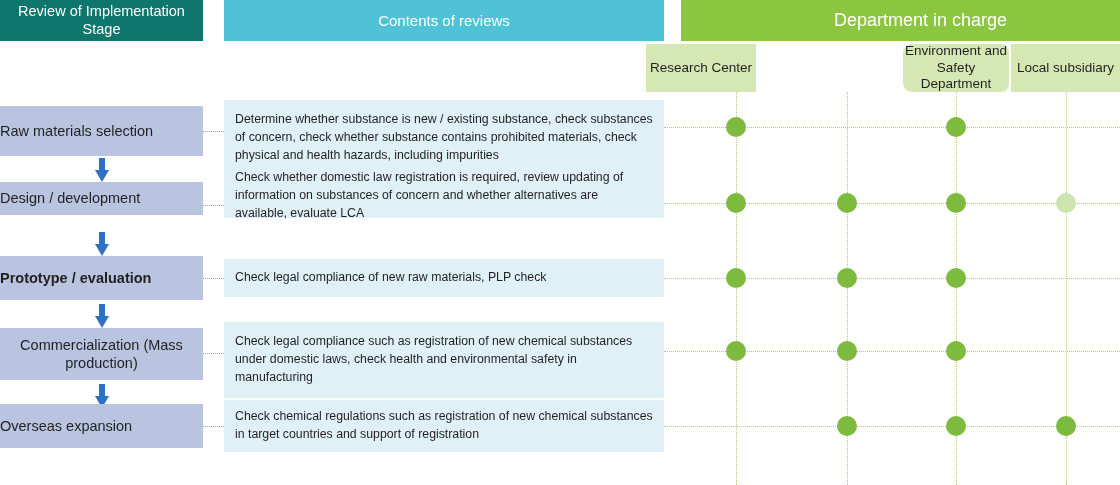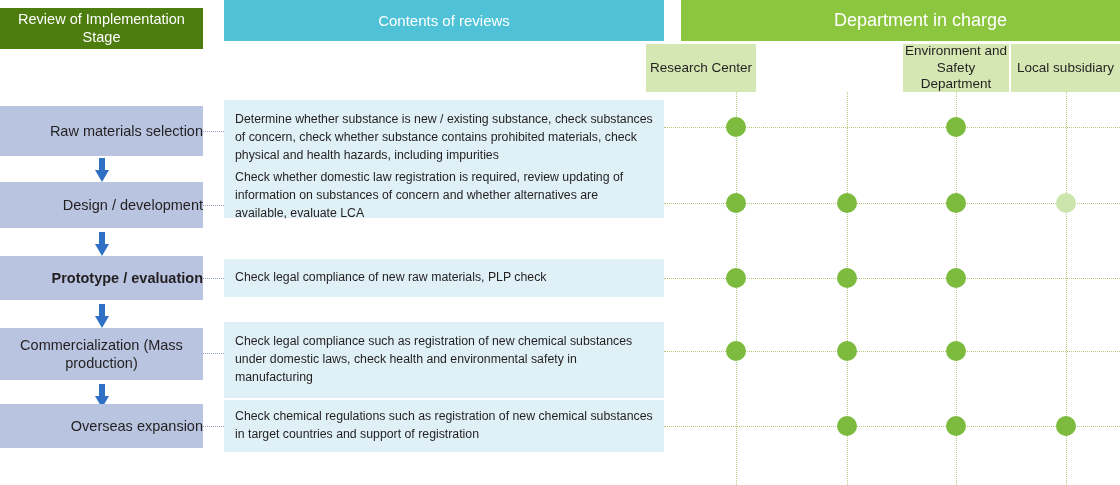--- a/index.html
+++ b/index.html
@@ -14,55 +14,55 @@
   .canvas{position:relative;width:1120px;height:485px;}
 
   
   .hdr{
     position:absolute;
     display:flex;align-items:center;justify-content:center;
     text-align:center;color:#ffffff;line-height:1.2;
   }
   #hdr-stage{
     left:0;top:0;width:203px;height:41px;
-    background:#4d7c0f;font-size:14.5px;font-weight:400;margin-top:8px;
+    background:#0f766e;font-size:14.5px;font-weight:400;
   }
   #hdr-contents{
     left:224px;top:0;width:440px;height:41px;
     background:#4fc2d7;font-size:15px;
   }
   #hdr-dept{
     left:681px;top:0;width:479px;height:41px;
     background:#8cc63e;font-size:18px;
   }
 
   
   .dept-sub{
     position:absolute;top:44px;height:48px;
     background:#d5e8b3;
     display:flex;align-items:center;justify-content:center;
     text-align:center;font-size:13.5px;color:#231f20;line-height:1.25;
     border-right:2px solid #ffffff;
   }
   #dept-0{left:646px;width:110px;}
   #dept-1{left:793px;width:108px;}
-  #dept-2{left:903px;width:106px;}
+  #dept-2{left:903px;width:106px;border-radius:9px;}
   #dept-3{left:1011px;width:109px;border-right:none;}
 
   
   .vguide{
     position:absolute;top:92px;height:393px;
     border-left:1px dotted #b5c97f;
   }
 
   
   .stage{
     position:absolute;left:0;width:203px;
     background:#b9c4e0;
-    display:flex;align-items:center;justify-content:flex-end;
+    display:flex;align-items:center;justify-content:flex-start;
     text-align:center;font-size:14.5px;color:#231f20;line-height:1.25;
   }
   
   .arrow{
     position:absolute;left:95px;width:14px;height:24px;
   }
   .arrow .shaft{
     position:absolute;left:4px;top:0;width:6px;height:14px;background:#2f6fc4;
   }
   .arrow .head{
@@ -132,21 +132,21 @@
   </div>
   <div class="hdot green" style="left:664px;top:127px;width:456px;"></div>
   <div class="dot" style="left:726px;top:117px;"></div>
   <div class="dot" style="left:946px;top:117px;"></div>
 
   <div class="arrow" style="top:158px;">
     <div class="shaft"></div>
     <div class="head"></div>
   </div>
 
-  <div class="stage" style="top:182px;height:46px;">
+  <div class="stage" style="top:182px;height:33px;">
     <span>Design / development</span>
   </div>
   <div class="hdot" style="left:203px;top:205px;width:21px;"></div>
   <div class="content" style="top:174px;height:44px;">
     <span>Check whether domestic law registration is required, review updating of information on substances of concern and whether alternatives are available, evaluate LCA</span>
   </div>
   <div class="hdot green" style="left:664px;top:203px;width:456px;"></div>
   <div class="dot" style="left:726px;top:193px;"></div>
   <div class="dot" style="left:837px;top:193px;"></div>
   <div class="dot" style="left:946px;top:193px;"></div>

